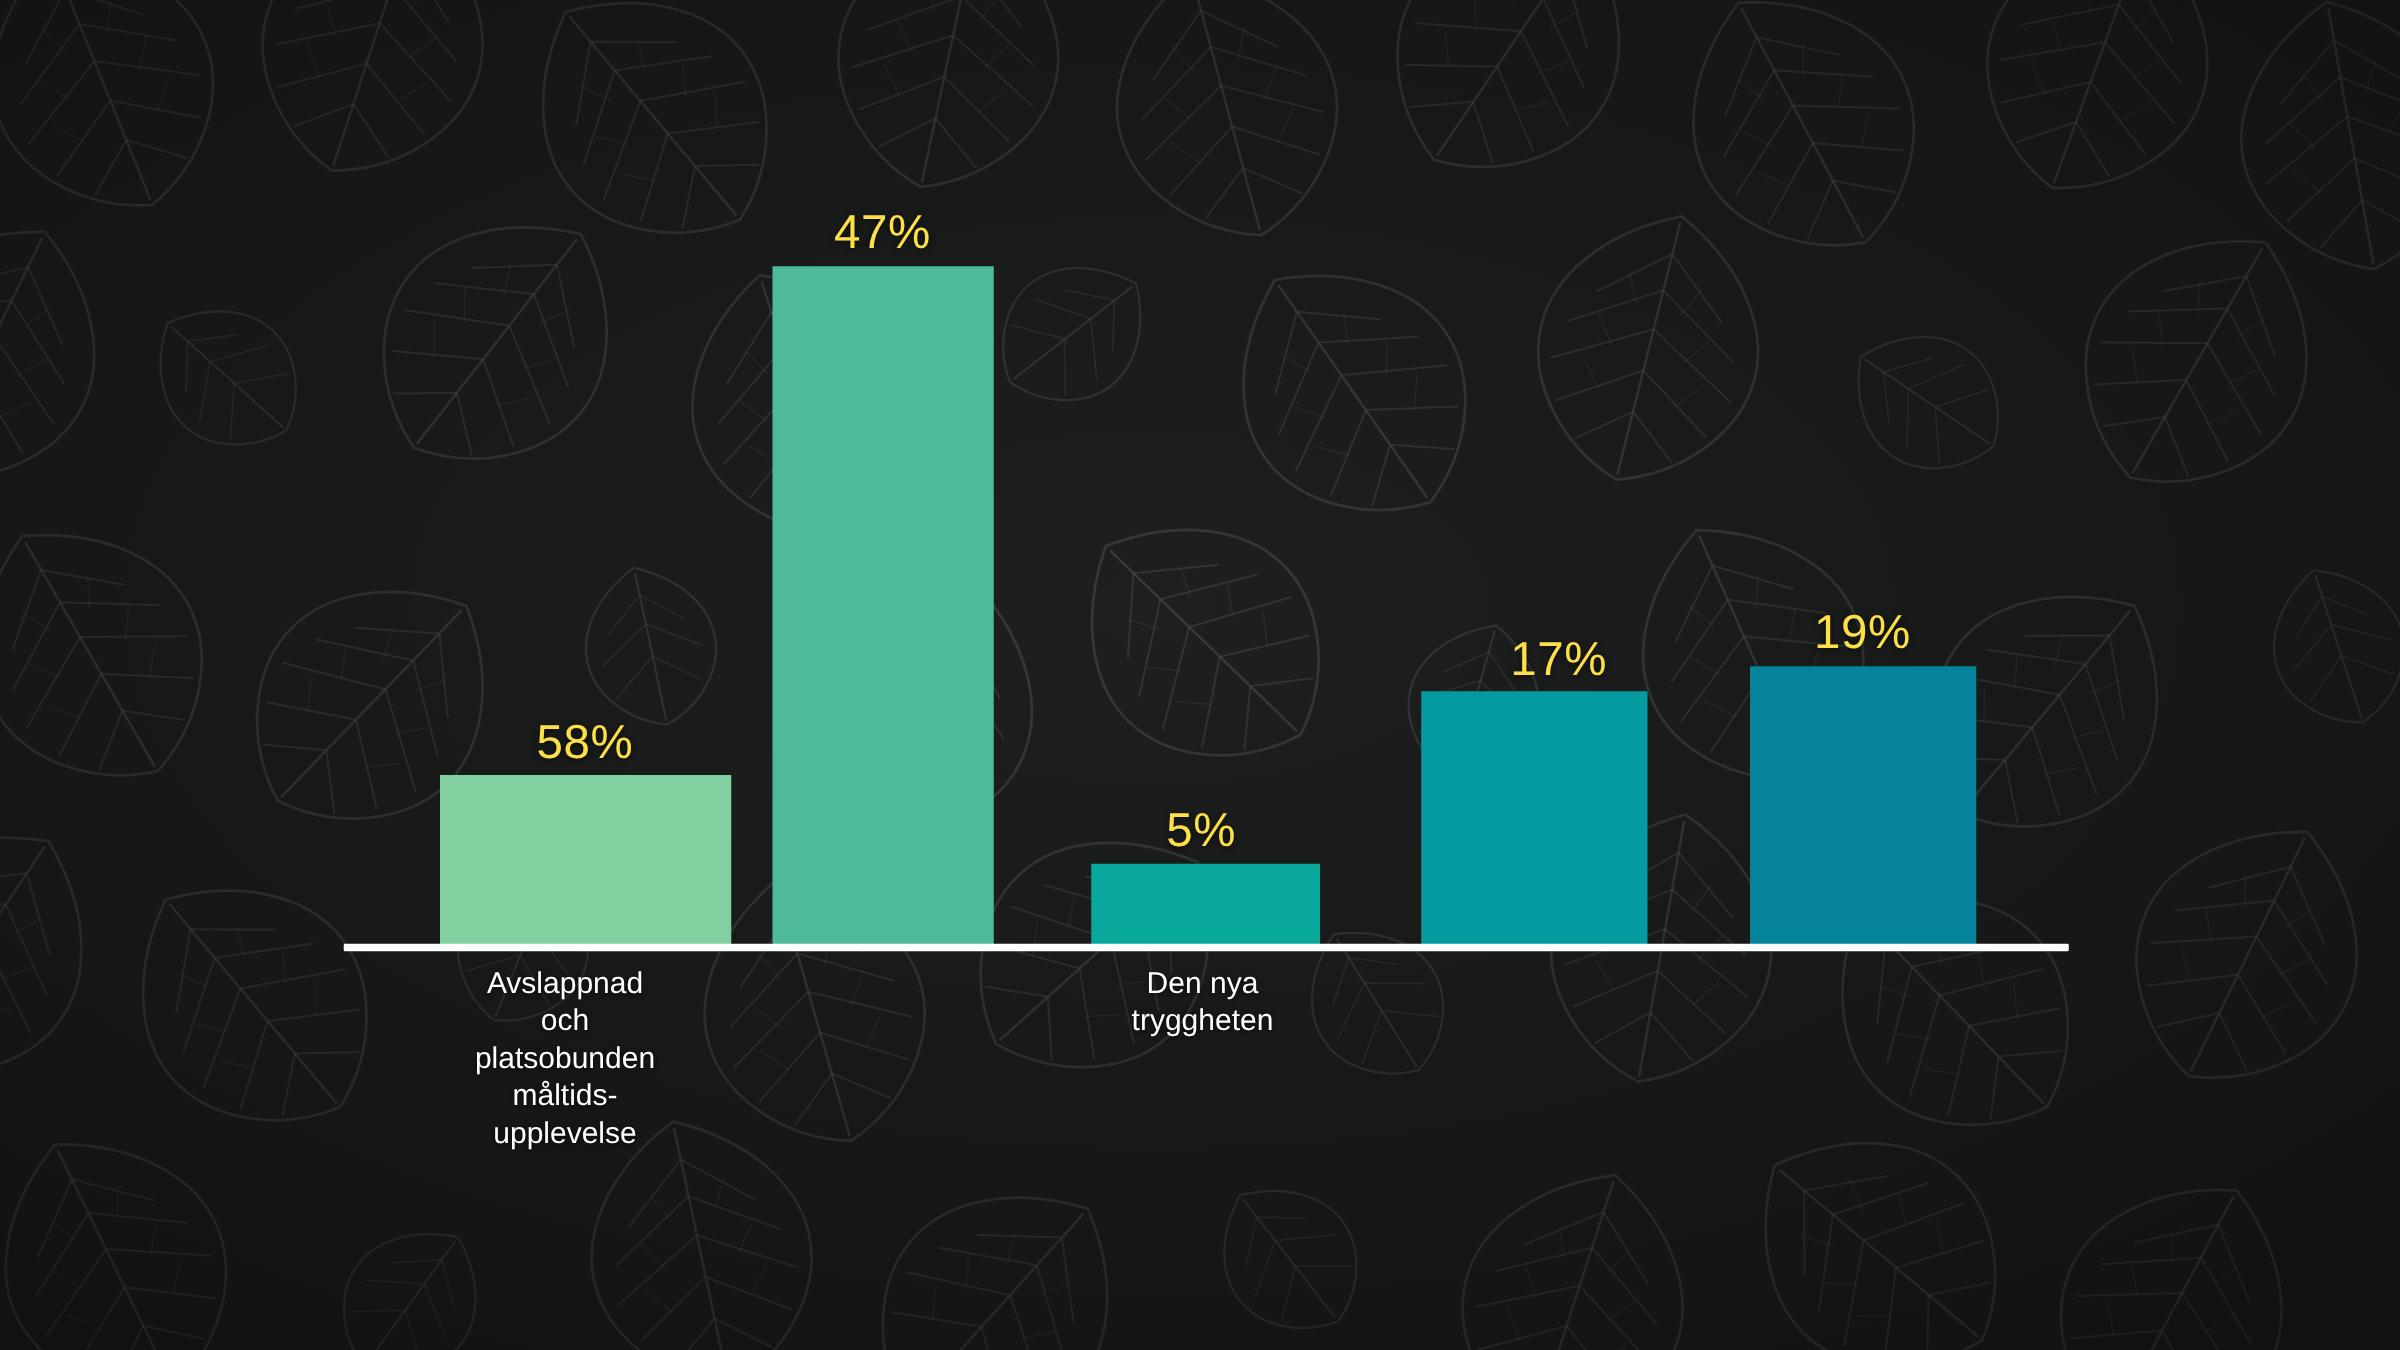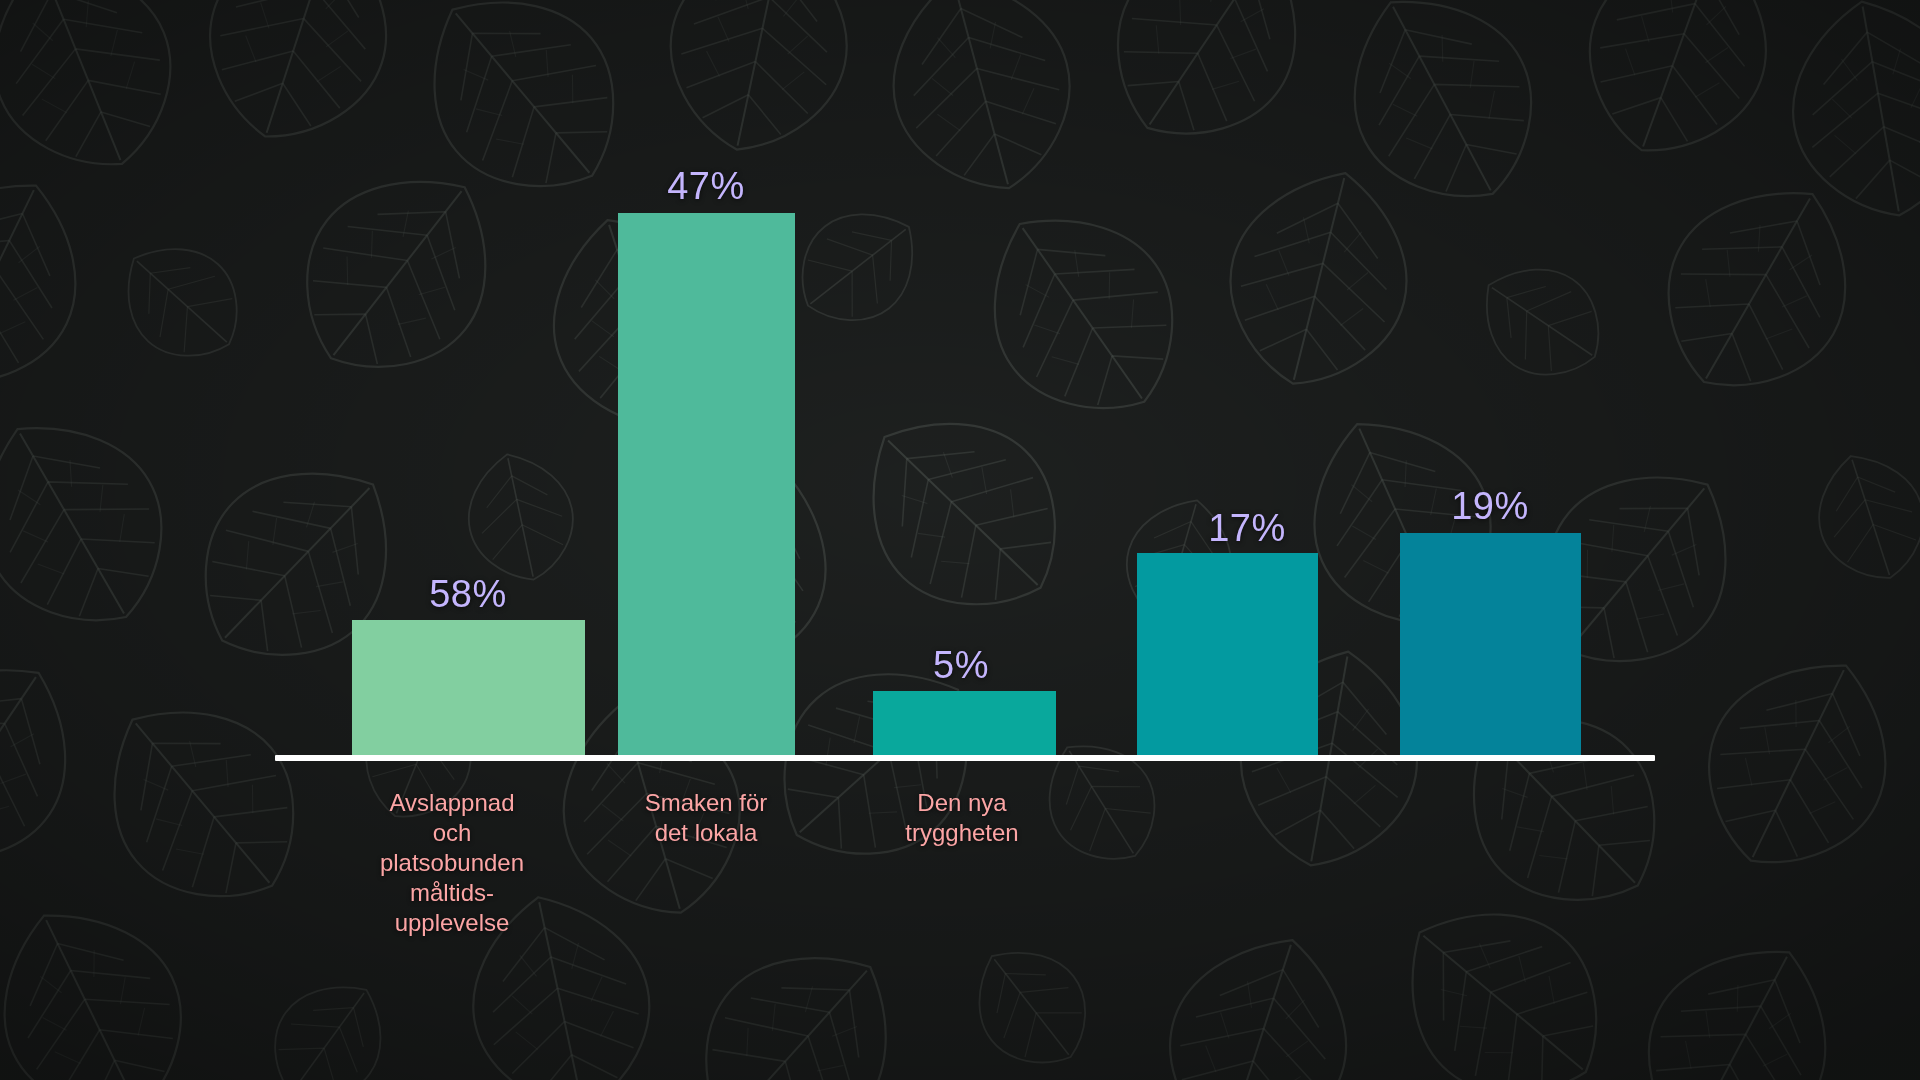--- a/index.html
+++ b/index.html
@@ -42,50 +42,49 @@
   #chart {
     position: absolute;
     inset: 0;
   }
   .bar {
     position: absolute;
     bottom: 322px;          
   }
   .value-label {
     position: absolute;
-    color: #c4b5fd;
+    color: #fde047;
     font-size: 38px;
     font-weight: 400;
     letter-spacing: 0.5px;
     text-align: right;
     white-space: nowrap;
     transform: translateX(-50%);
     text-shadow: 0 1px 5px rgba(0,0,0,0.65);
   }
   #axis-line {
     position: absolute;
     left: 275px;
     width: 1380px;
     top: 755px;
     height: 6px;
     background: #ffffff;
     border-radius: 1px;
   }
   .cat-label {
     position: absolute;
     top: 772px;
-    color: #fca5a5;
+    color: #ffffff;
     font-size: 24px;
     line-height: 30px;
     font-weight: 400;
     text-align: center;
     transform: translateX(-50%);
     text-shadow: 0 1px 4px rgba(0,0,0,0.7);
     white-space: pre-line;
-    margin-top: 16px;
   }
 </style>
 </head>
 <body>
 
 <div id="stage">
 
   <div id="bg-pattern">
     <svg class="leafsvg" viewBox="0 0 1920 1080" preserveAspectRatio="xMidYMid slice">
       <defs>
@@ -170,22 +169,20 @@
     <div class="bar" style="left:352px; width:233px; height:138px; background:#82CFA0;"></div>
     <div class="value-label" style="left:468px; top:573px;">58%</div>
     <div class="cat-label" style="left:452px; width:210px;">Avslappnad
 och
 platsobunden
 måltids-
 upplevelse</div>
 
     <div class="bar" style="left:618px; width:177px; height:545px; background:#4FBA9B;"></div>
     <div class="value-label" style="left:706px; top:165px;">47%</div>
-    <div class="cat-label" style="left:706px; width:230px;">Smaken för
-det lokala</div>
 
     <div class="bar" style="left:873px; width:183px; height:67px; background:#09A89C;"></div>
     <div class="value-label" style="left:961px; top:644px;">5%</div>
     <div class="cat-label" style="left:962px; width:210px;">Den nya
 tryggheten</div>
 
     <div class="bar" style="left:1137px; width:181px; height:205px; background:#039AA0;"></div>
     <div class="value-label" style="left:1228px; top:507px;margin-left:19px;">17%</div>
 
     <div class="bar" style="left:1400px; width:181px; height:225px; background:#04839A;"></div>

